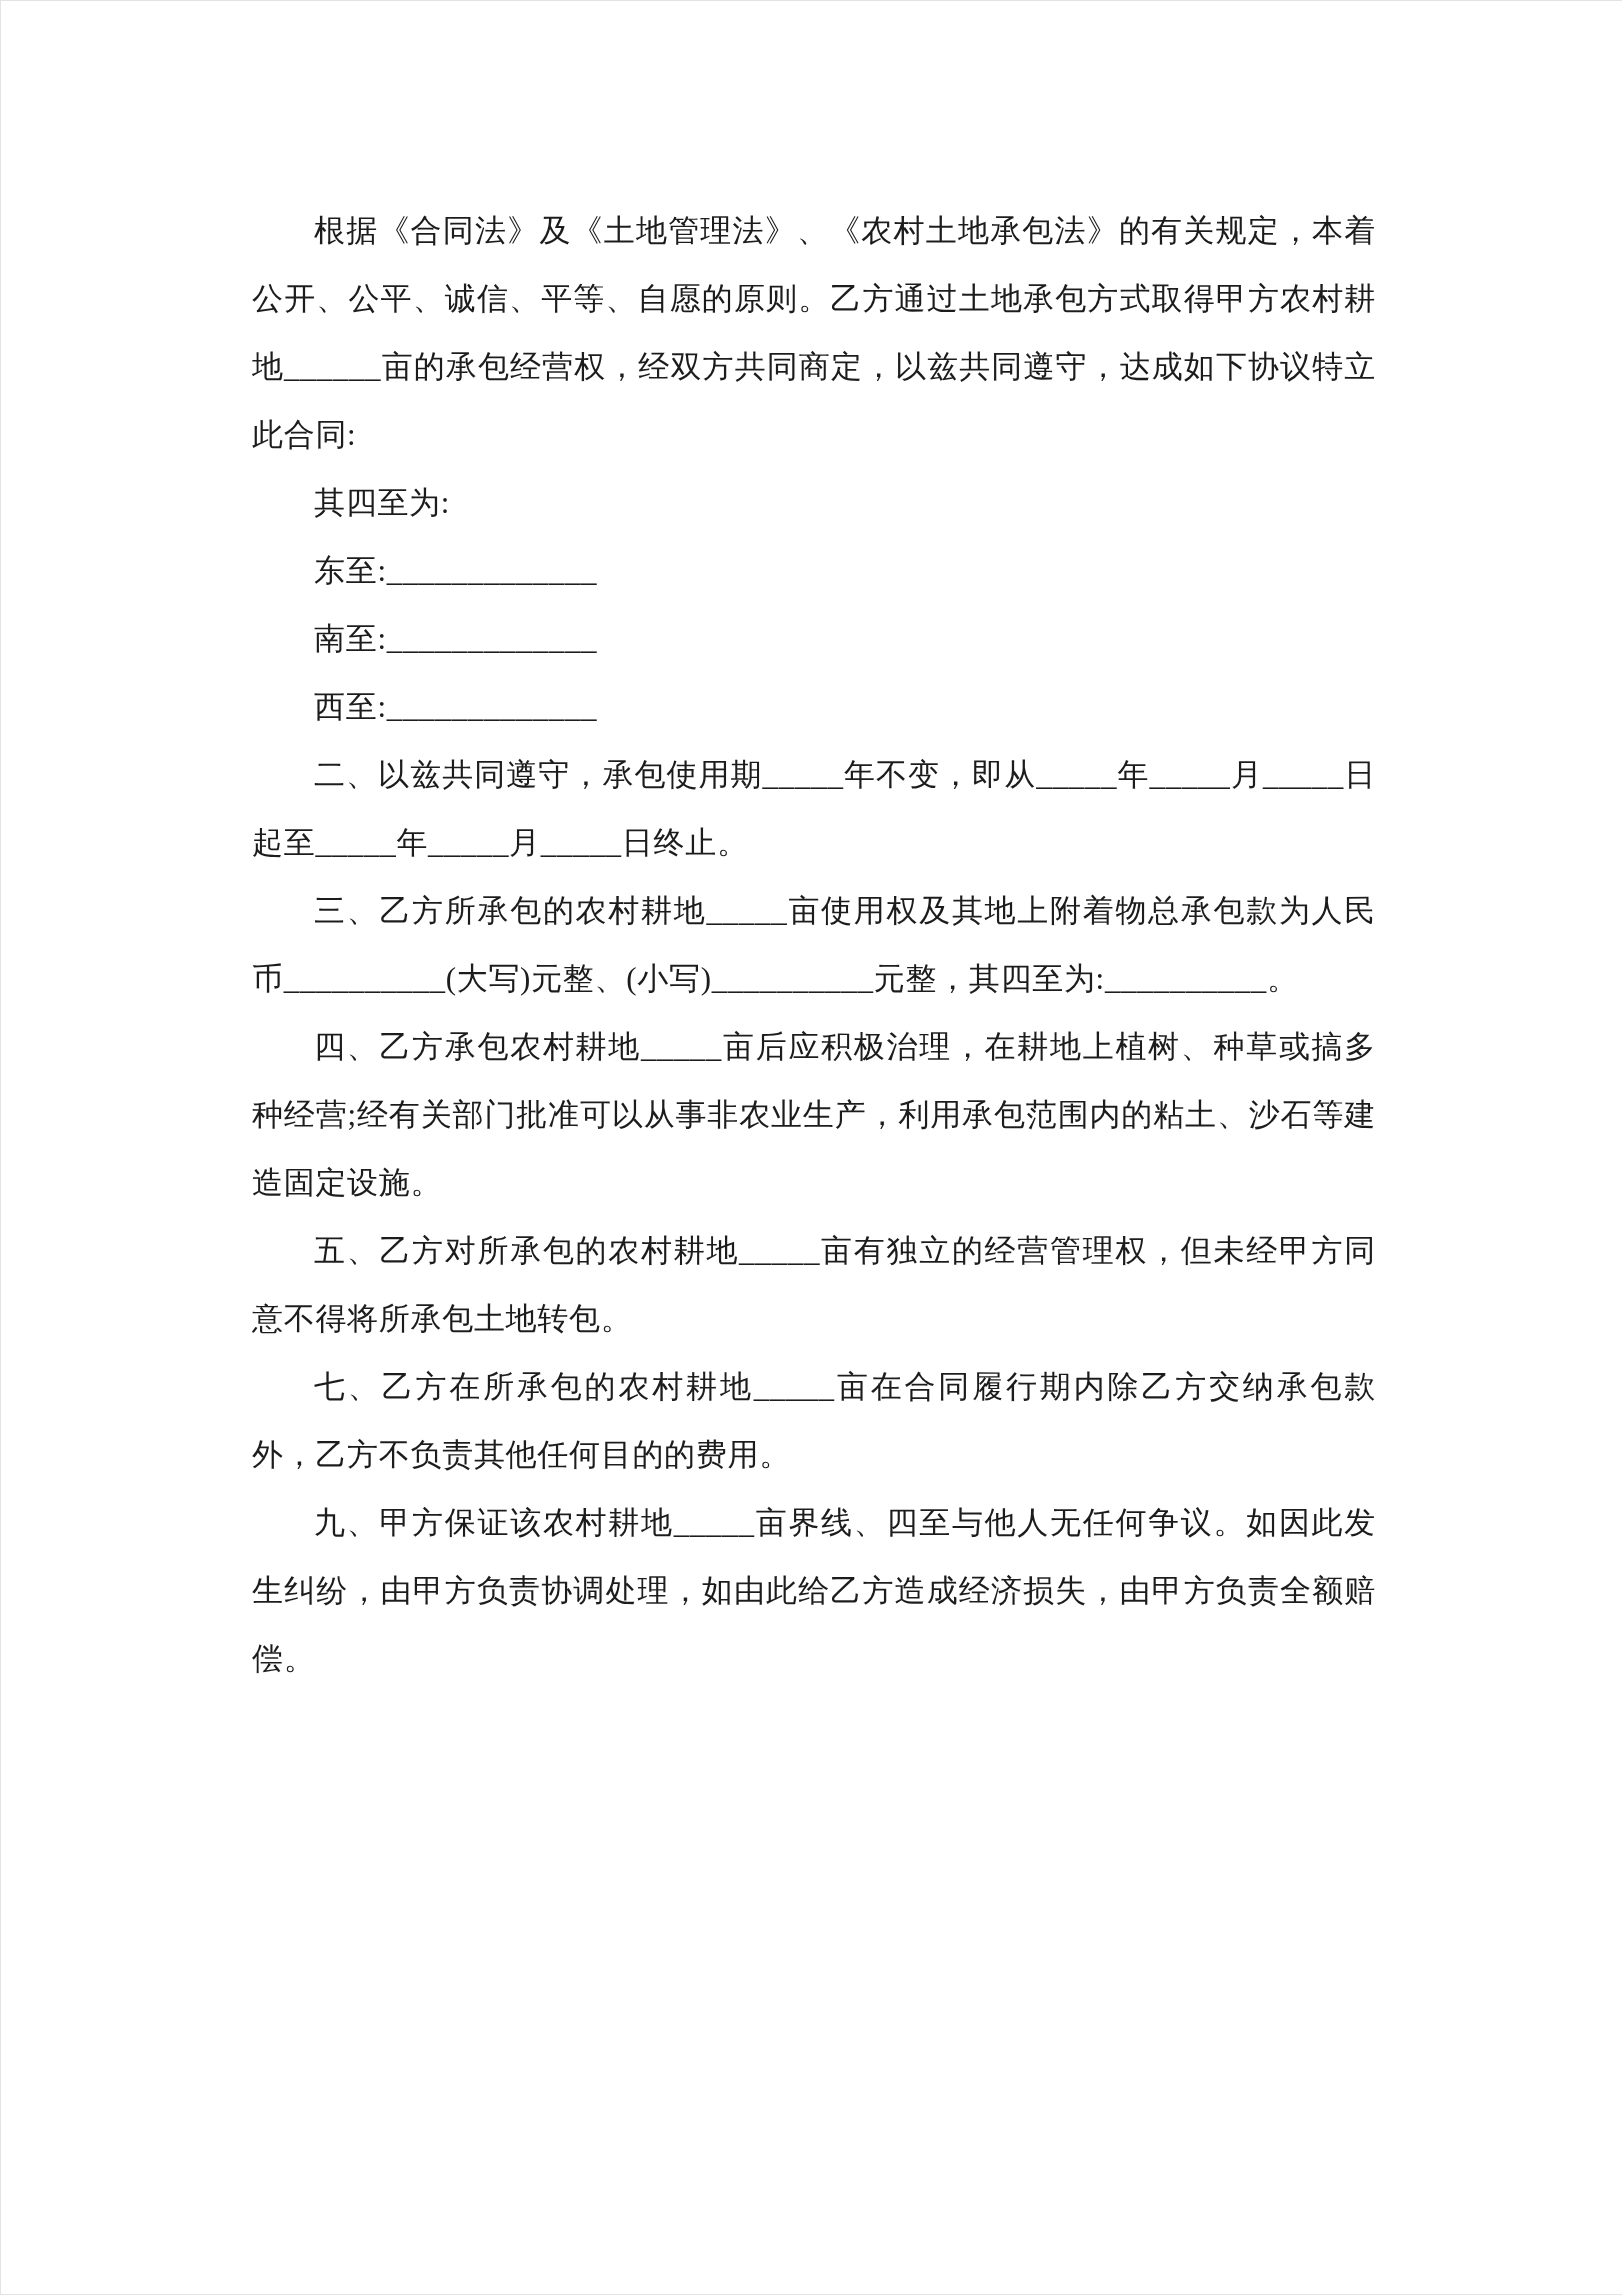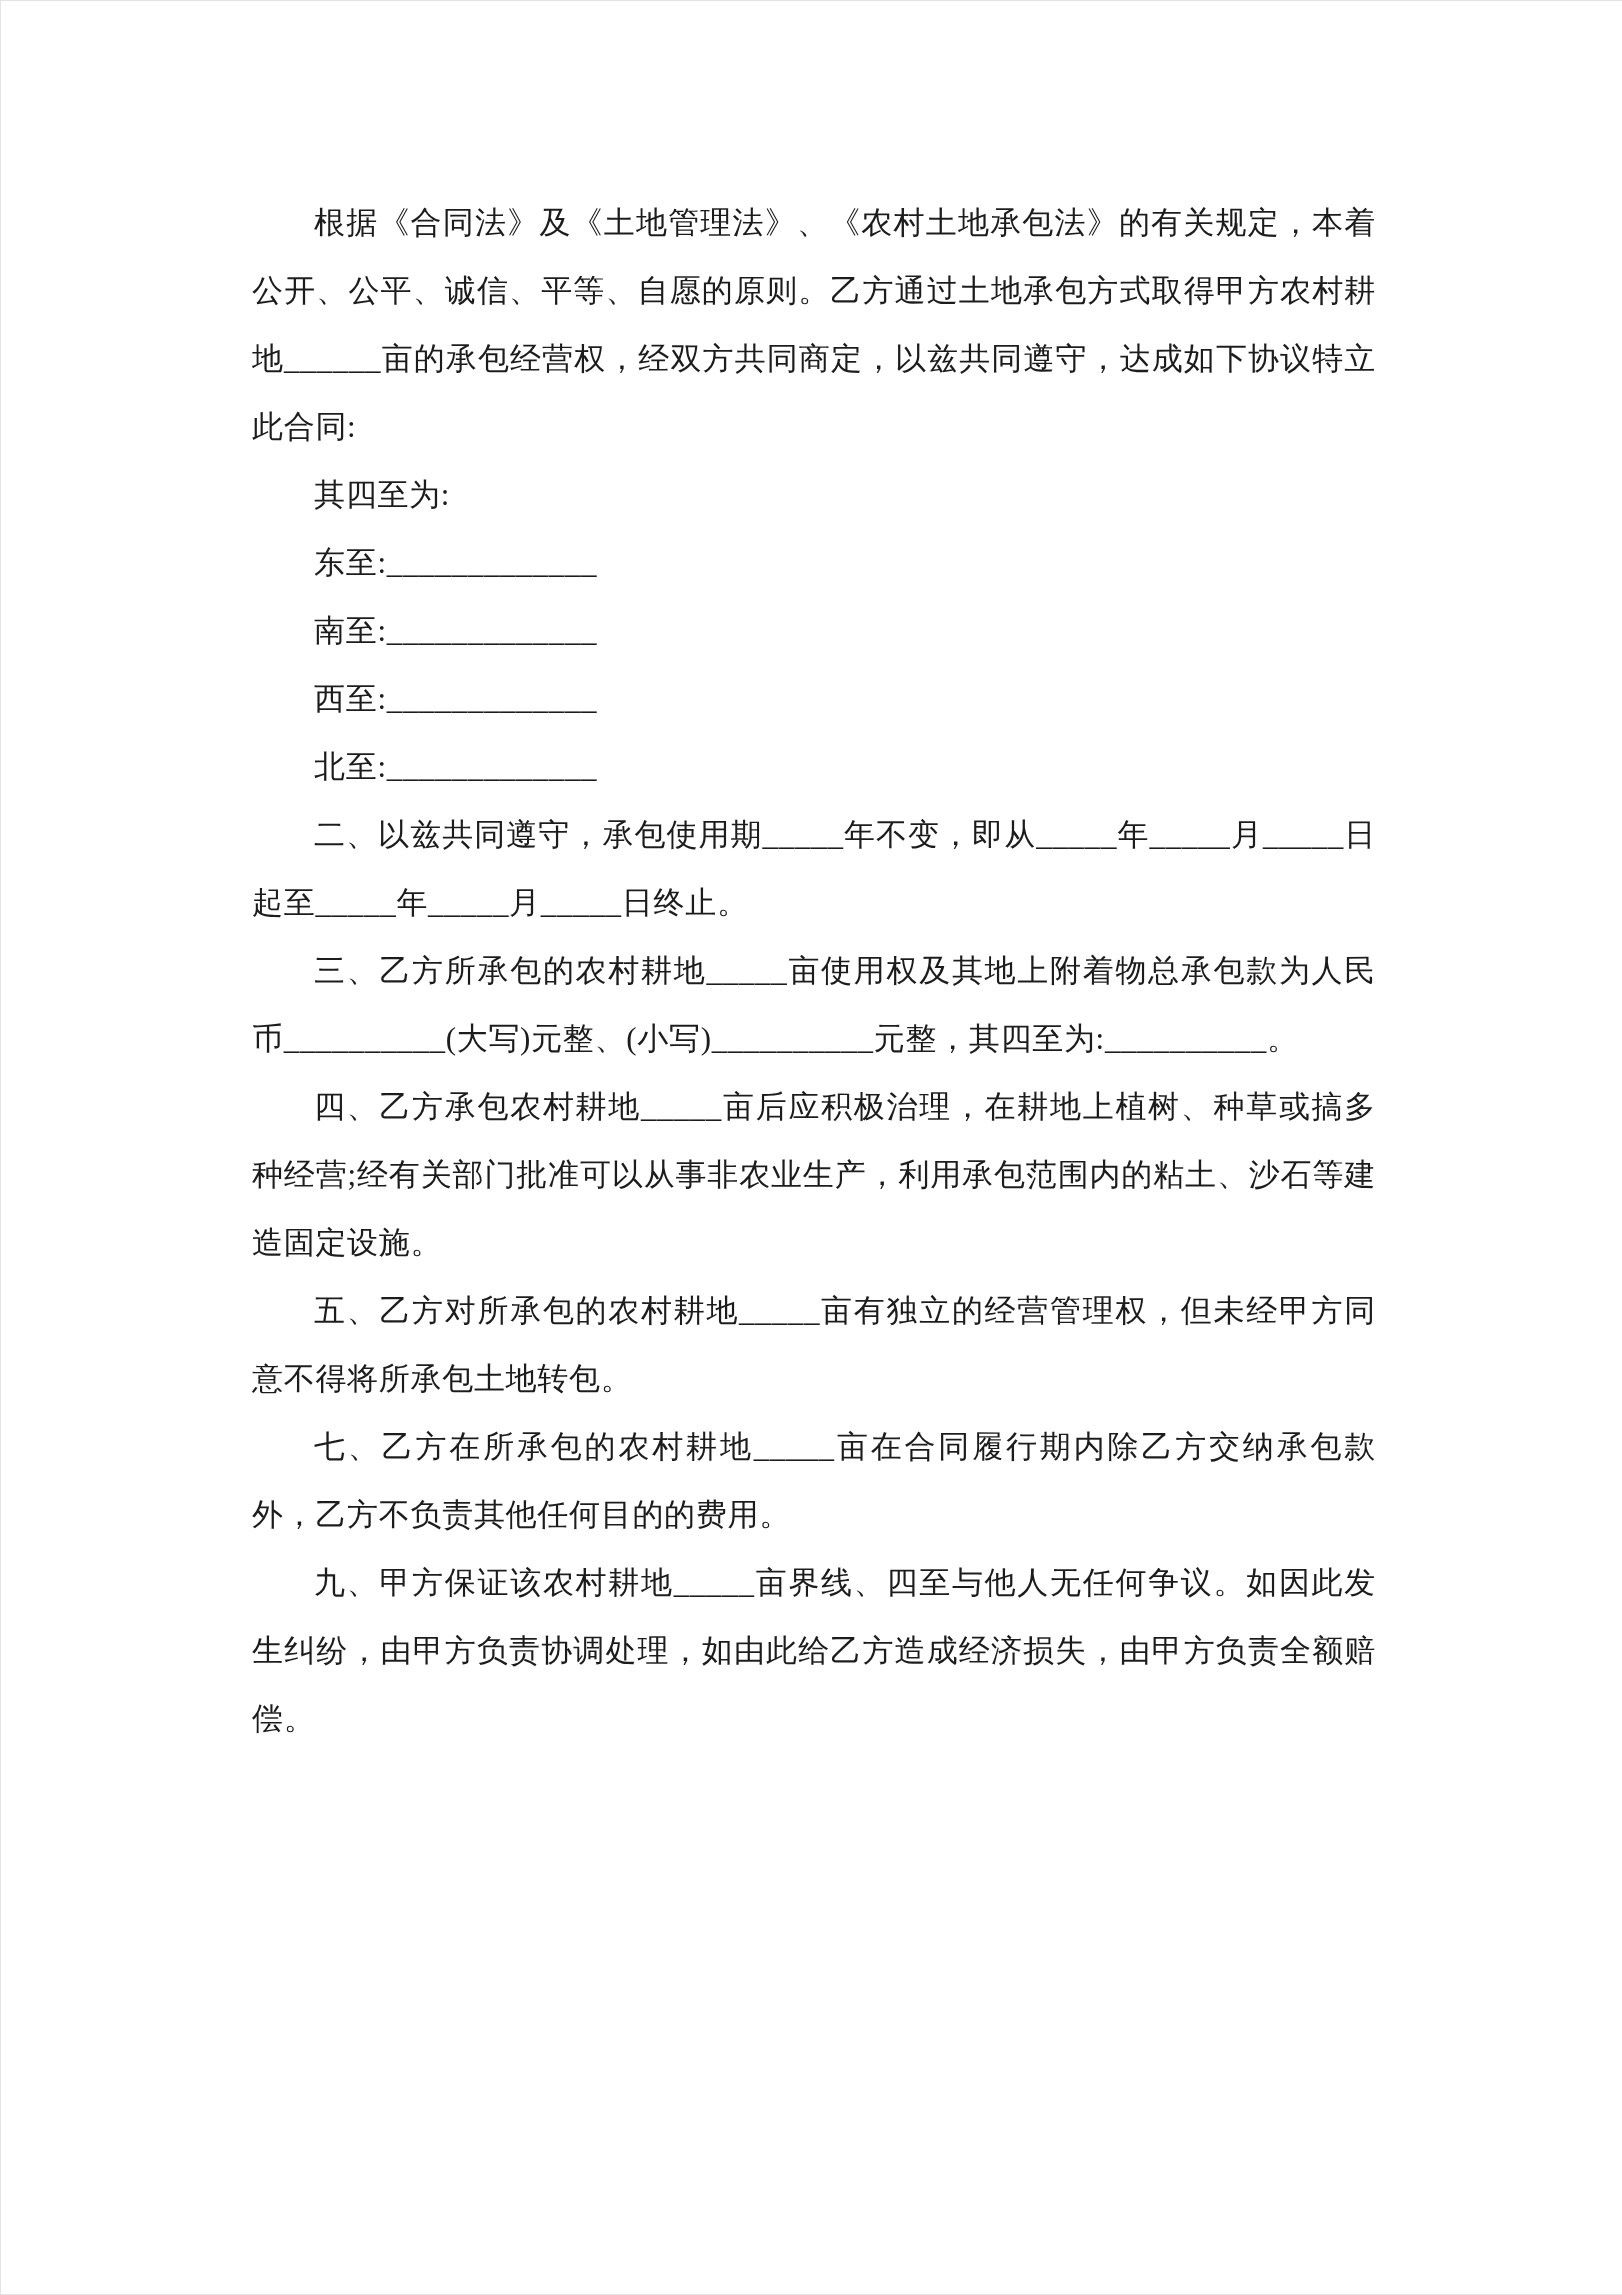--- a/index.html
+++ b/index.html
@@ -12,21 +12,21 @@
     width: 1623px;
     height: 2295px;
     margin: 0 auto;
     background: #ffffff;
     border: 1.3px solid #e3e3e3;
     box-sizing: border-box;
     overflow: hidden;
   }
   .content {
     position: absolute;
-    top: 188px;
+    top: 196px;
     left: 251px;
     width: 1124px;
     color: #1c1c1c;
     font-family: "Liberation Serif", "DejaVu Serif", serif;
     font-size: 31px;
     line-height: 68px;
     letter-spacing: 0.7px;
   }
   .para {
     margin: 0;
@@ -43,21 +43,20 @@
 </head>
 <body>
 
 <div class="page">
   <div class="content">
     <p class="para">根据《合同法》及《土地管理法》、《农村土地承包法》的有关规定，本着公开、公平、诚信、平等、自愿的原则。乙方通过土地承包方式取得甲方农村耕地______亩的承包经营权，经双方共同商定，以兹共同遵守，达成如下协议特立此合同:</p>
     <p class="para no-justify">其四至为:</p>
     <p class="para no-justify">东至:_____________</p>
     <p class="para no-justify">南至:_____________</p>
     <p class="para no-justify">西至:_____________</p>
-    <p class="para no-justify">北至:_____________</p>
     <p class="para">二、以兹共同遵守，承包使用期_____年不变，即从_____年_____月_____日起至_____年_____月_____日终止。</p>
     <p class="para">三、乙方所承包的农村耕地_____亩使用权及其地上附着物总承包款为人民币__________(大写)元整、(小写)__________元整，其四至为:__________。</p>
     <p class="para">四、乙方承包农村耕地_____亩后应积极治理，在耕地上植树、种草或搞多种经营;经有关部门批准可以从事非农业生产，利用承包范围内的粘土、沙石等建造固定设施。</p>
     <p class="para">五、乙方对所承包的农村耕地_____亩有独立的经营管理权，但未经甲方同意不得将所承包土地转包。</p>
     <p class="para">七、乙方在所承包的农村耕地_____亩在合同履行期内除乙方交纳承包款外，乙方不负责其他任何目的的费用。</p>
     <p class="para">九、甲方保证该农村耕地_____亩界线、四至与他人无任何争议。如因此发生纠纷，由甲方负责协调处理，如由此给乙方造成经济损失，由甲方负责全额赔偿。</p>
   </div>
 </div>
 
 

